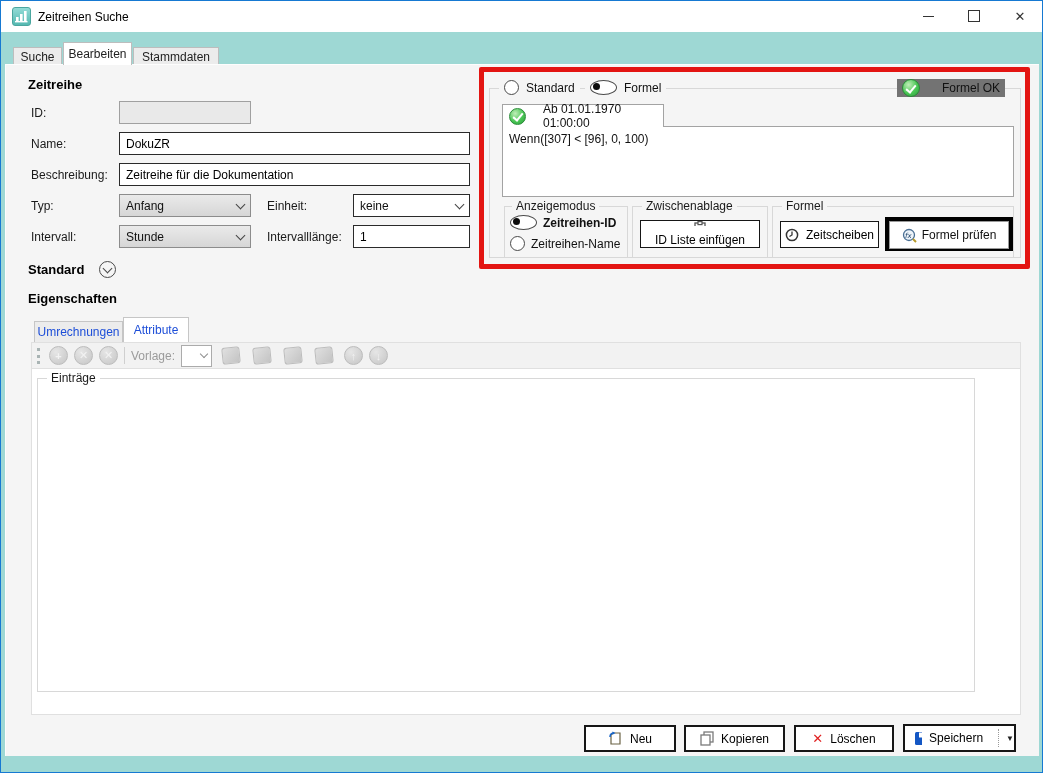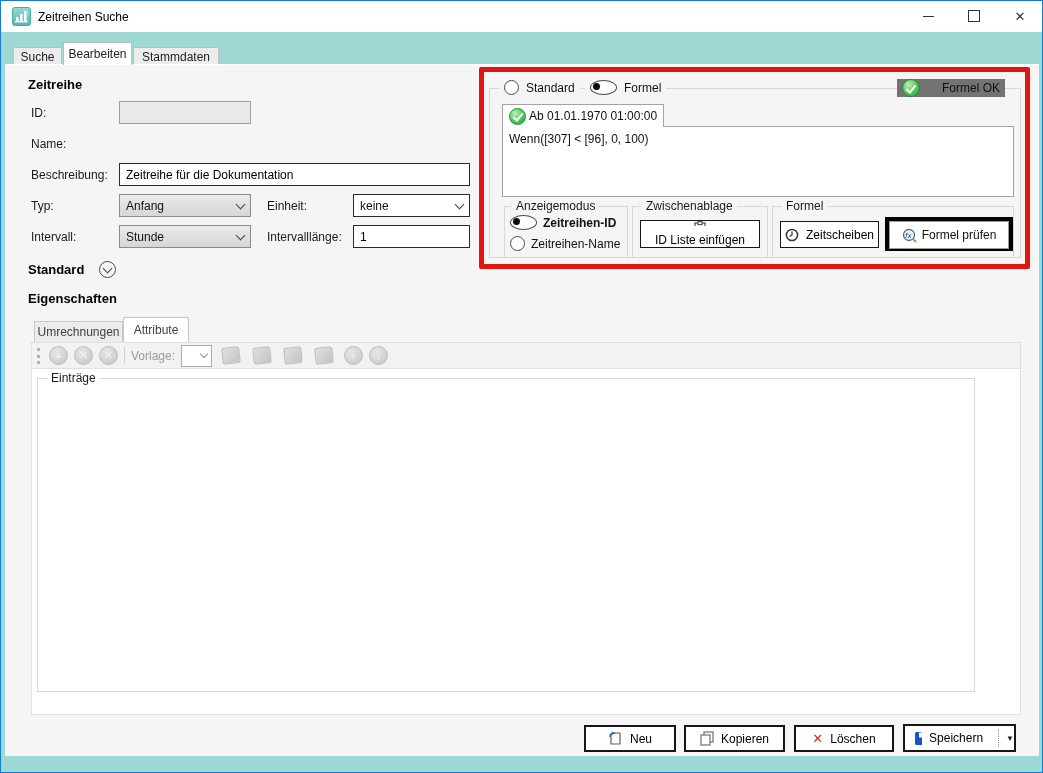--- a/index.html
+++ b/index.html
@@ -61,21 +61,21 @@
         display:flex;align-items:center;justify-content:center;}
   .sico{width:16px;height:15px;border-radius:3px;flex:none;
         background:linear-gradient(135deg,#e0e0e0,#c3c3c3);border:1px solid #bcbcbc;
         transform:rotate(-6deg);}
   .tsep{width:0;height:17px;border-left:1px solid #cfcfcf;}
   .dis-lbl{color:#9b9b9b;}
   .vsel{background:#fff;border:1px solid #ababab;display:flex;align-items:center;justify-content:flex-end;padding:0 4px;}
   
   .redbox{border:5px solid #e31512;border-radius:2px;pointer-events:none;z-index:50;}
   .tabpage{background:#ffffff;border:1px solid #e0e0e0;}
-  .itab{background:#ececec;border:1px solid #c6c6c6;border-bottom:none;display:flex;align-items:center;justify-content:center;color:#404040;}
+  .itab{background:#ececec;border:1px solid #c6c6c6;border-bottom:none;display:flex;align-items:center;justify-content:center;color:#1d4ed8;}
   .itab.active{background:#fff;z-index:3;}
   .capx{font-size:13px;}
   .circchev{width:17px;height:17px;border-radius:50%;border:1.6px solid #4a4a4a;display:flex;align-items:center;justify-content:center;}
 </style>
 </head>
 <body>
 
 <div class="win">
 
   <div class="a titlebar flex">
@@ -112,20 +112,23 @@
   <div class="a content"></div>
 
   <div class="a h1" style="left:27px;top:76px;">Zeitreihe</div>
 
   <div class="a lbl" style="left:30px;top:105px;">ID:</div>
   <div class="a tb disabled" style="left:118px;top:100px;width:132px;height:23px;">
     <span></span>
   </div>
 
   <div class="a lbl" style="left:30px;top:136px;">Name:</div>
+  <div class="a tb" style="left:118px;top:131px;width:351px;height:23px;">
+    <span>DokuZR</span>
+  </div>
 
   <div class="a lbl" style="left:30px;top:167px;">Beschreibung:</div>
   <div class="a tb" style="left:118px;top:162px;width:351px;height:23px;">
     <span>Zeitreihe für die Dokumentation</span>
   </div>
 
   <div class="a lbl" style="left:30px;top:198px;">Typ:</div>
   <div class="a sel gray" style="left:118px;top:193px;width:132px;height:23px;">
     <span>Anfang</span>
     <span class="chev"></span>
@@ -202,21 +205,21 @@
   <div class="a flex" style="left:584px;top:79px;gap:7px;background:#f5f5f5;padding:0 5px;z-index:2;">
     <span class="radio sel"></span>
     <span>Formel</span>
   </div>
   <div class="a flex" style="left:896px;top:78px;gap:22px;background:#737373;padding:0 5px;z-index:2;">
     <span class="chk"></span>
     <span>Formel OK</span>
   </div>
 
   <div class="a flex" style="left:501px;top:103px;width:162px;height:23px;background:#fff;
-       border:1px solid #a3a3a3;border-bottom:none;gap:3px;padding-left:6px;z-index:2;">
+       border:1px solid #a3a3a3;border-bottom:none;gap:17px;padding-left:6px;z-index:2;">
     <span class="chk" style="width:15px;height:15px;"></span>
     <span>Ab 01.01.1970 01:00:00</span>
   </div>
 
   <div class="a" style="left:501px;top:125px;width:512px;height:71px;background:#fff;
        border:1px solid #a3a3a3;padding:5px 6px;">
     <span>Wenn([307] &lt; [96], 0, 100)</span>
   </div>
 
   <div class="a gb" style="left:503px;top:205px;width:124px;height:52px;"></div>

